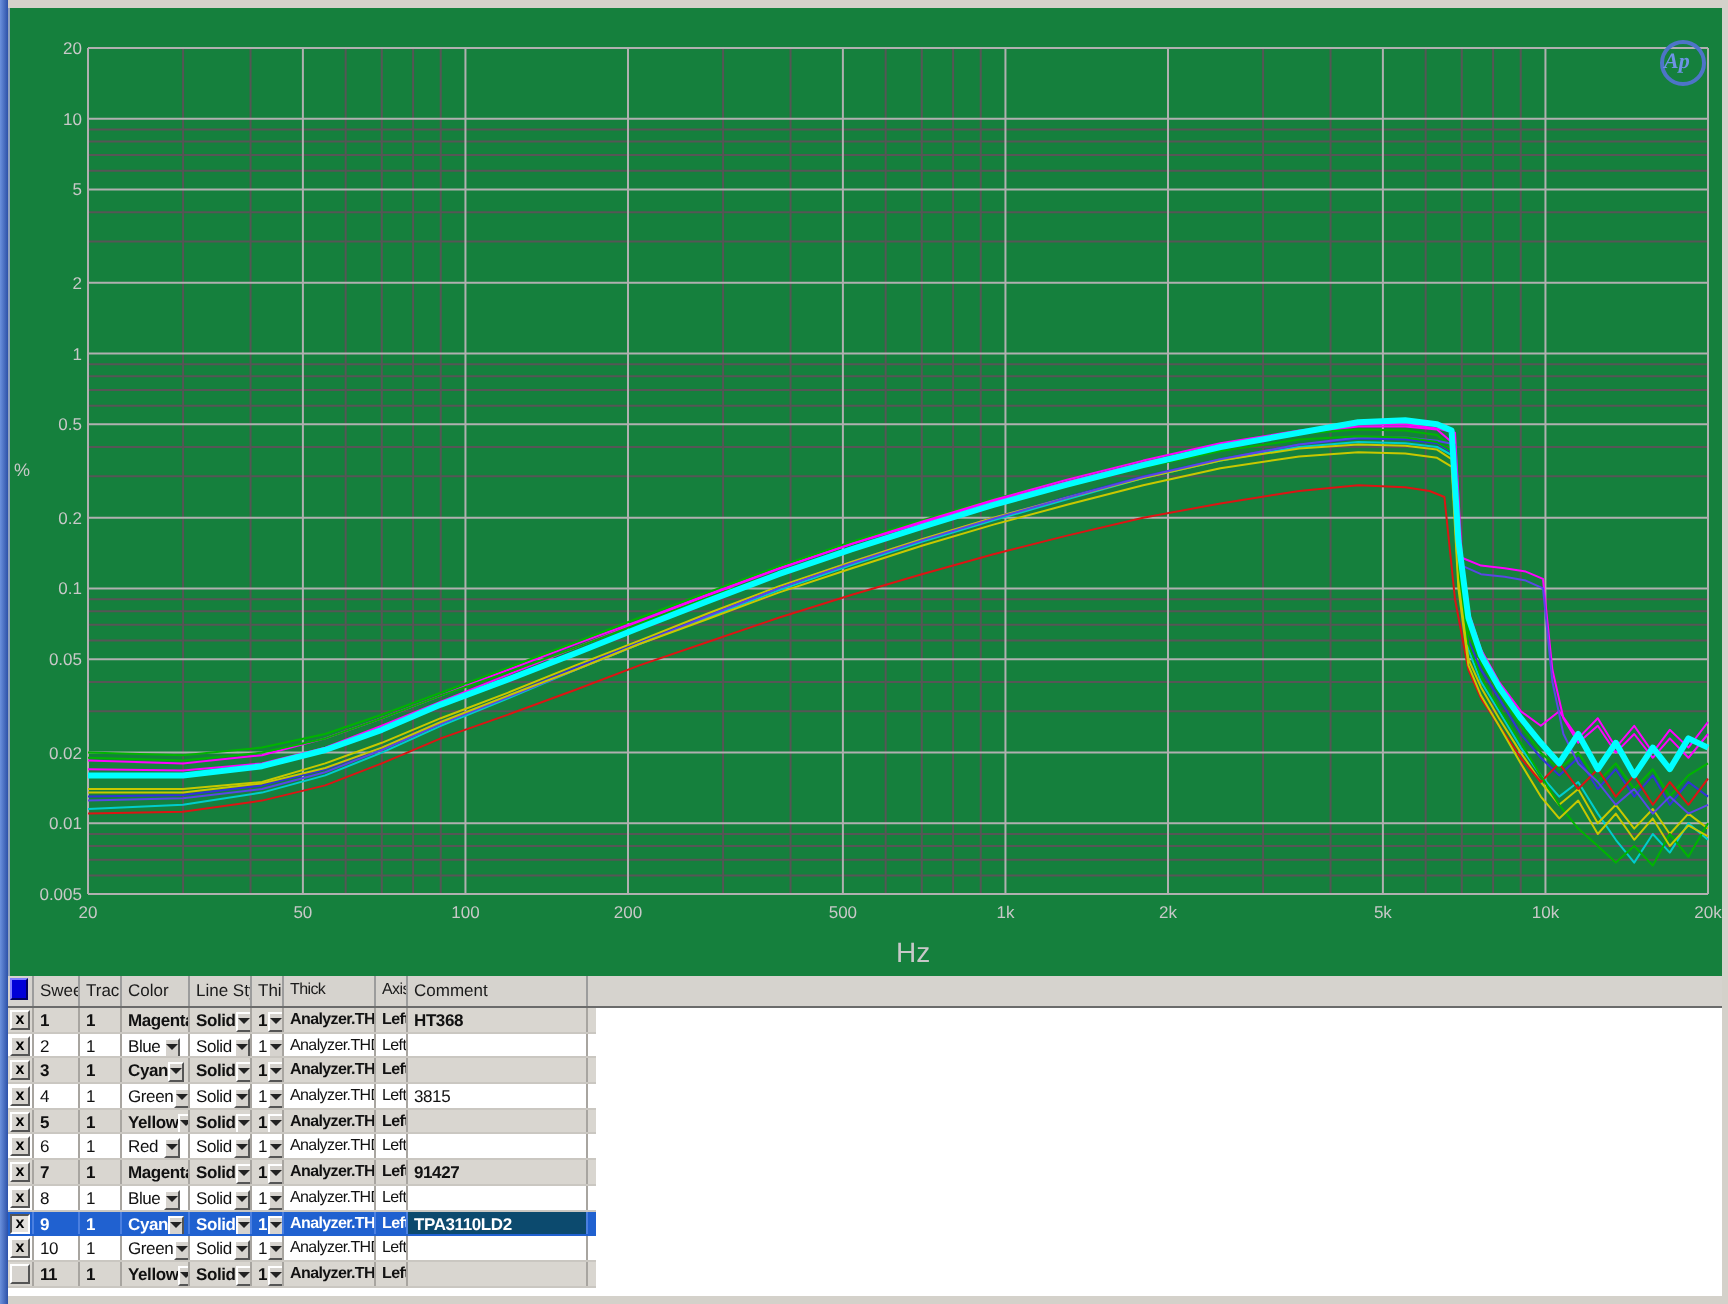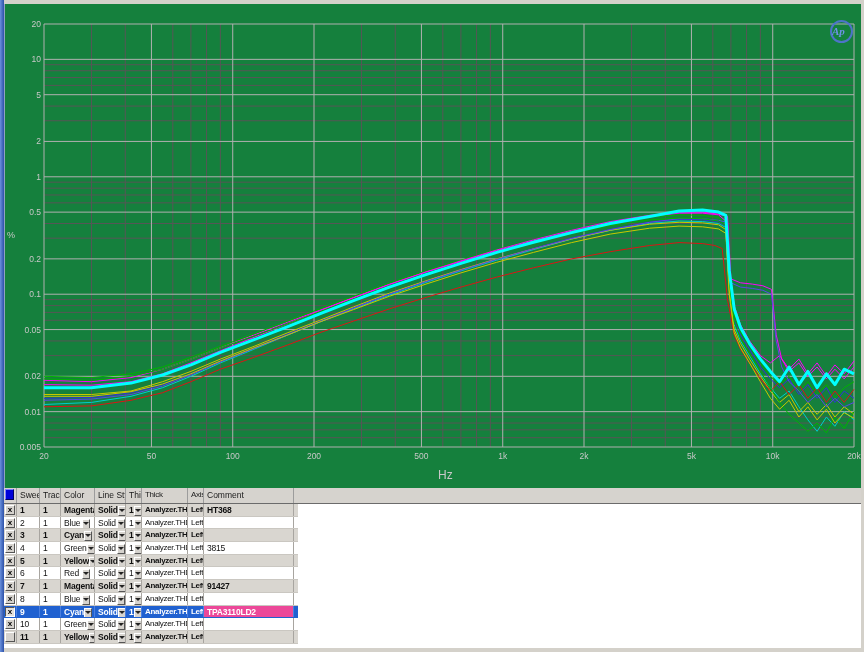--- a/index.html
+++ b/index.html
@@ -10,21 +10,21 @@
           background:linear-gradient(to right,#6a90dc,#2c51a8);z-index:6}
   .b-top{position:absolute;left:0;top:0;width:864px;height:4px;background:#d4d1ca;z-index:5}
   .b-right{position:absolute;right:0;top:0;width:3px;height:652px;background:#d4d1ca;z-index:5}
   .b-bottom{position:absolute;left:0;bottom:0;width:864px;height:4px;background:#d4d1ca;z-index:5}
 
   
   .plot{position:absolute;left:4px;top:4px;width:857px;height:484px;background:#15803d;
         border-left:1px solid #8ea2c0;box-sizing:border-box}
   .plot svg{position:absolute;left:0;top:0}
   .ylab{position:absolute;left:7px;top:230px;color:#c8c8c8;font-size:9px;z-index:3}
-  .xlab{position:absolute;left:438px;top:468px;color:#c8c8c8;font-size:12px;z-index:3}
+  .xlab{position:absolute;left:448px;top:468px;color:#c8c8c8;font-size:14px;z-index:3}
   .logo{position:absolute;left:830px;top:20px;width:19px;height:19px;border:2px solid #4d74c8;
         border-radius:50%;color:#6e93e6;font:italic bold 11px/18px "Liberation Serif",serif;
         z-index:3}
 
   
   .table{position:absolute;left:4px;top:488px;width:857px;height:160px;background:#fff}
   .thead{position:absolute;left:0;top:0;width:857px;height:16px;background:#d6d3ce;
          border-bottom:1px solid #6b6b6b;display:flex;box-sizing:border-box}
   .th{font-size:8.5px;color:#1a1a1a;padding:2px 1px 0 3px;border-right:1px solid #9c9c9c;
       box-sizing:border-box;white-space:nowrap;overflow:hidden;flex:0 0 auto}
@@ -33,21 +33,21 @@
   .th.fill{flex:1 1 auto;border-right:none}
 
   .rows{position:absolute;left:0;top:16px;width:294px}
   .row{display:flex;height:12.7px;background:#fff;font-size:8.5px;color:#111;
        border-bottom:1px solid #cac7c1;box-sizing:border-box;letter-spacing:-0.2px}
   .row.odd{background:#d9d6d0;font-weight:bold}
   .row.sel{background:#2061d0;color:#fff;font-weight:bold;border-bottom-color:#2061d0}
   .cell{border-right:1px solid #a8a5a0;box-sizing:border-box;padding:1px 1px 0 3px;
         white-space:nowrap;overflow:hidden;flex:0 0 auto;display:flex;justify-content:space-between}
   .row.sel .cell{border-right-color:#4a7fe0}
-  .cmt-sel{background:#ec4899;color:#fff}
+  .cmt-sel{background:#0c4a6e;color:#fff}
   .cb{width:10px;height:10px;margin:1px 0 0 1px;background:#d6d3ce;border:1px solid;
       border-color:#fff #555 #555 #fff;font:bold 8px/8px "Liberation Sans",sans-serif;
       text-align:center;padding:0;color:#000;box-sizing:border-box}
   .cb.pressed{border-color:#555 #fff #fff #555;background:#e4e1dc}
   .dd{width:8px;height:10px;margin:1px 0 0 0;background:#d6d3ce;border:1px solid;
       border-color:#fff #555 #555 #fff;position:relative;flex:0 0 auto;box-sizing:border-box;align-self:flex-start}
   .dd::after{content:"";position:absolute;left:0px;top:2px;border:3px solid transparent;border-top-color:#222}
   .w-cb{width:13px;padding:0}
   .w-sweep{width:23px}
   .w-trace{width:21px}

